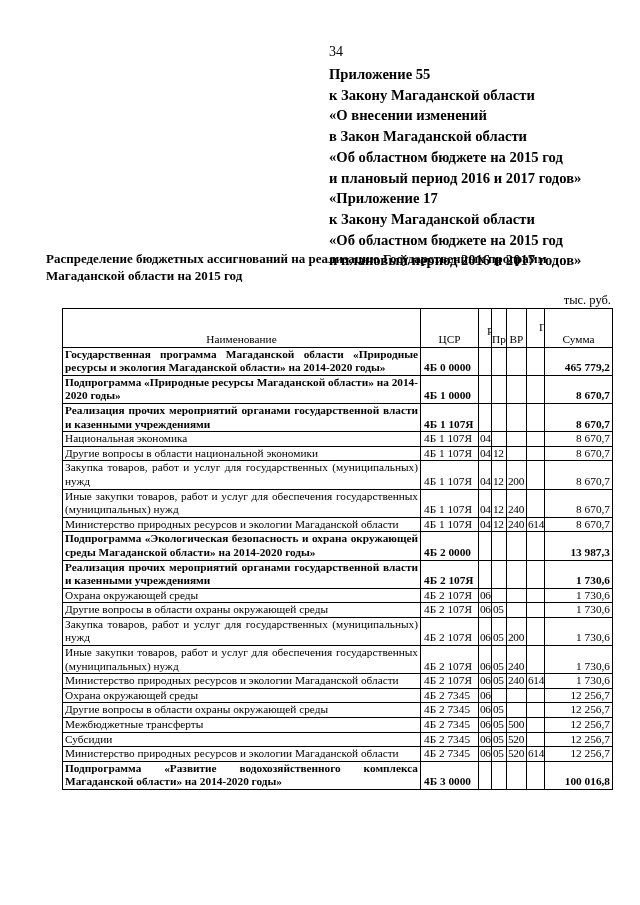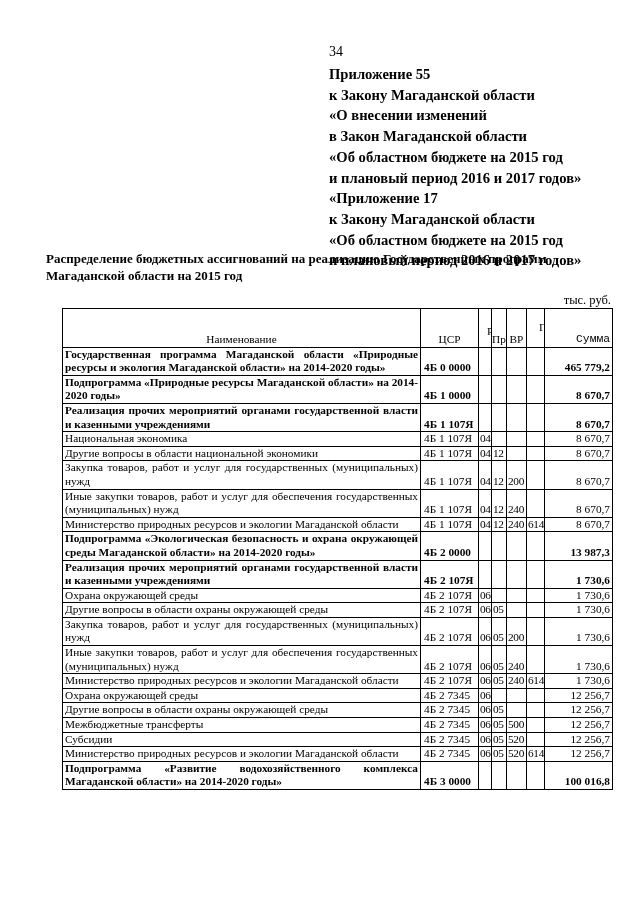--- a/index.html
+++ b/index.html
@@ -9,21 +9,21 @@
   .annex { position: absolute; left: 329px; top: 64px; font-size: 14.6px; line-height: 20.7px; font-weight: bold; }
   .annex div { white-space: nowrap; }
   .title { position: absolute; left: 46px; width: 550px; top: 250px; text-align: left;
            font-weight: bold; font-size: 13px; line-height: 17px; }
   .units { position: absolute; right: 29px; top: 293px; font-size: 12.5px; }
   table.budget { position: absolute; left: 62px; top: 308px; border-collapse: collapse;
                  font-size: 11.3px; line-height: 13.6px; table-layout: fixed; width: 550px; }
   table.budget td, table.budget th { border: 1px solid #000; padding: 0 2px; vertical-align: bottom;
                  font-weight: normal; overflow: hidden; white-space: nowrap; }
   table.budget th { text-align: center; height: 13px; margin-left: 13px; }
-  table.budget th.sum { text-align: right; font-family: Liberation Mono, monospace; }
+  table.budget th.sum { text-align: center; }
   td.name { text-align: justify; white-space: normal !important; text-align-last: left; }
   td.csr { text-align: left; padding-left: 3px !important; }
   td.code { text-align: left; padding: 0 0 0 1px !important; letter-spacing: -0.3px; }
   td.amount { text-align: right; }
   tr.bold td { font-weight: bold; }
   tr.bold td.name { font-family: "Liberation Serif", serif; }
   col.c-name { width: 358px; }
   col.c-csr { width: 58px; }
   col.c-rz { width: 13px; }
   col.c-pr { width: 15px; }

